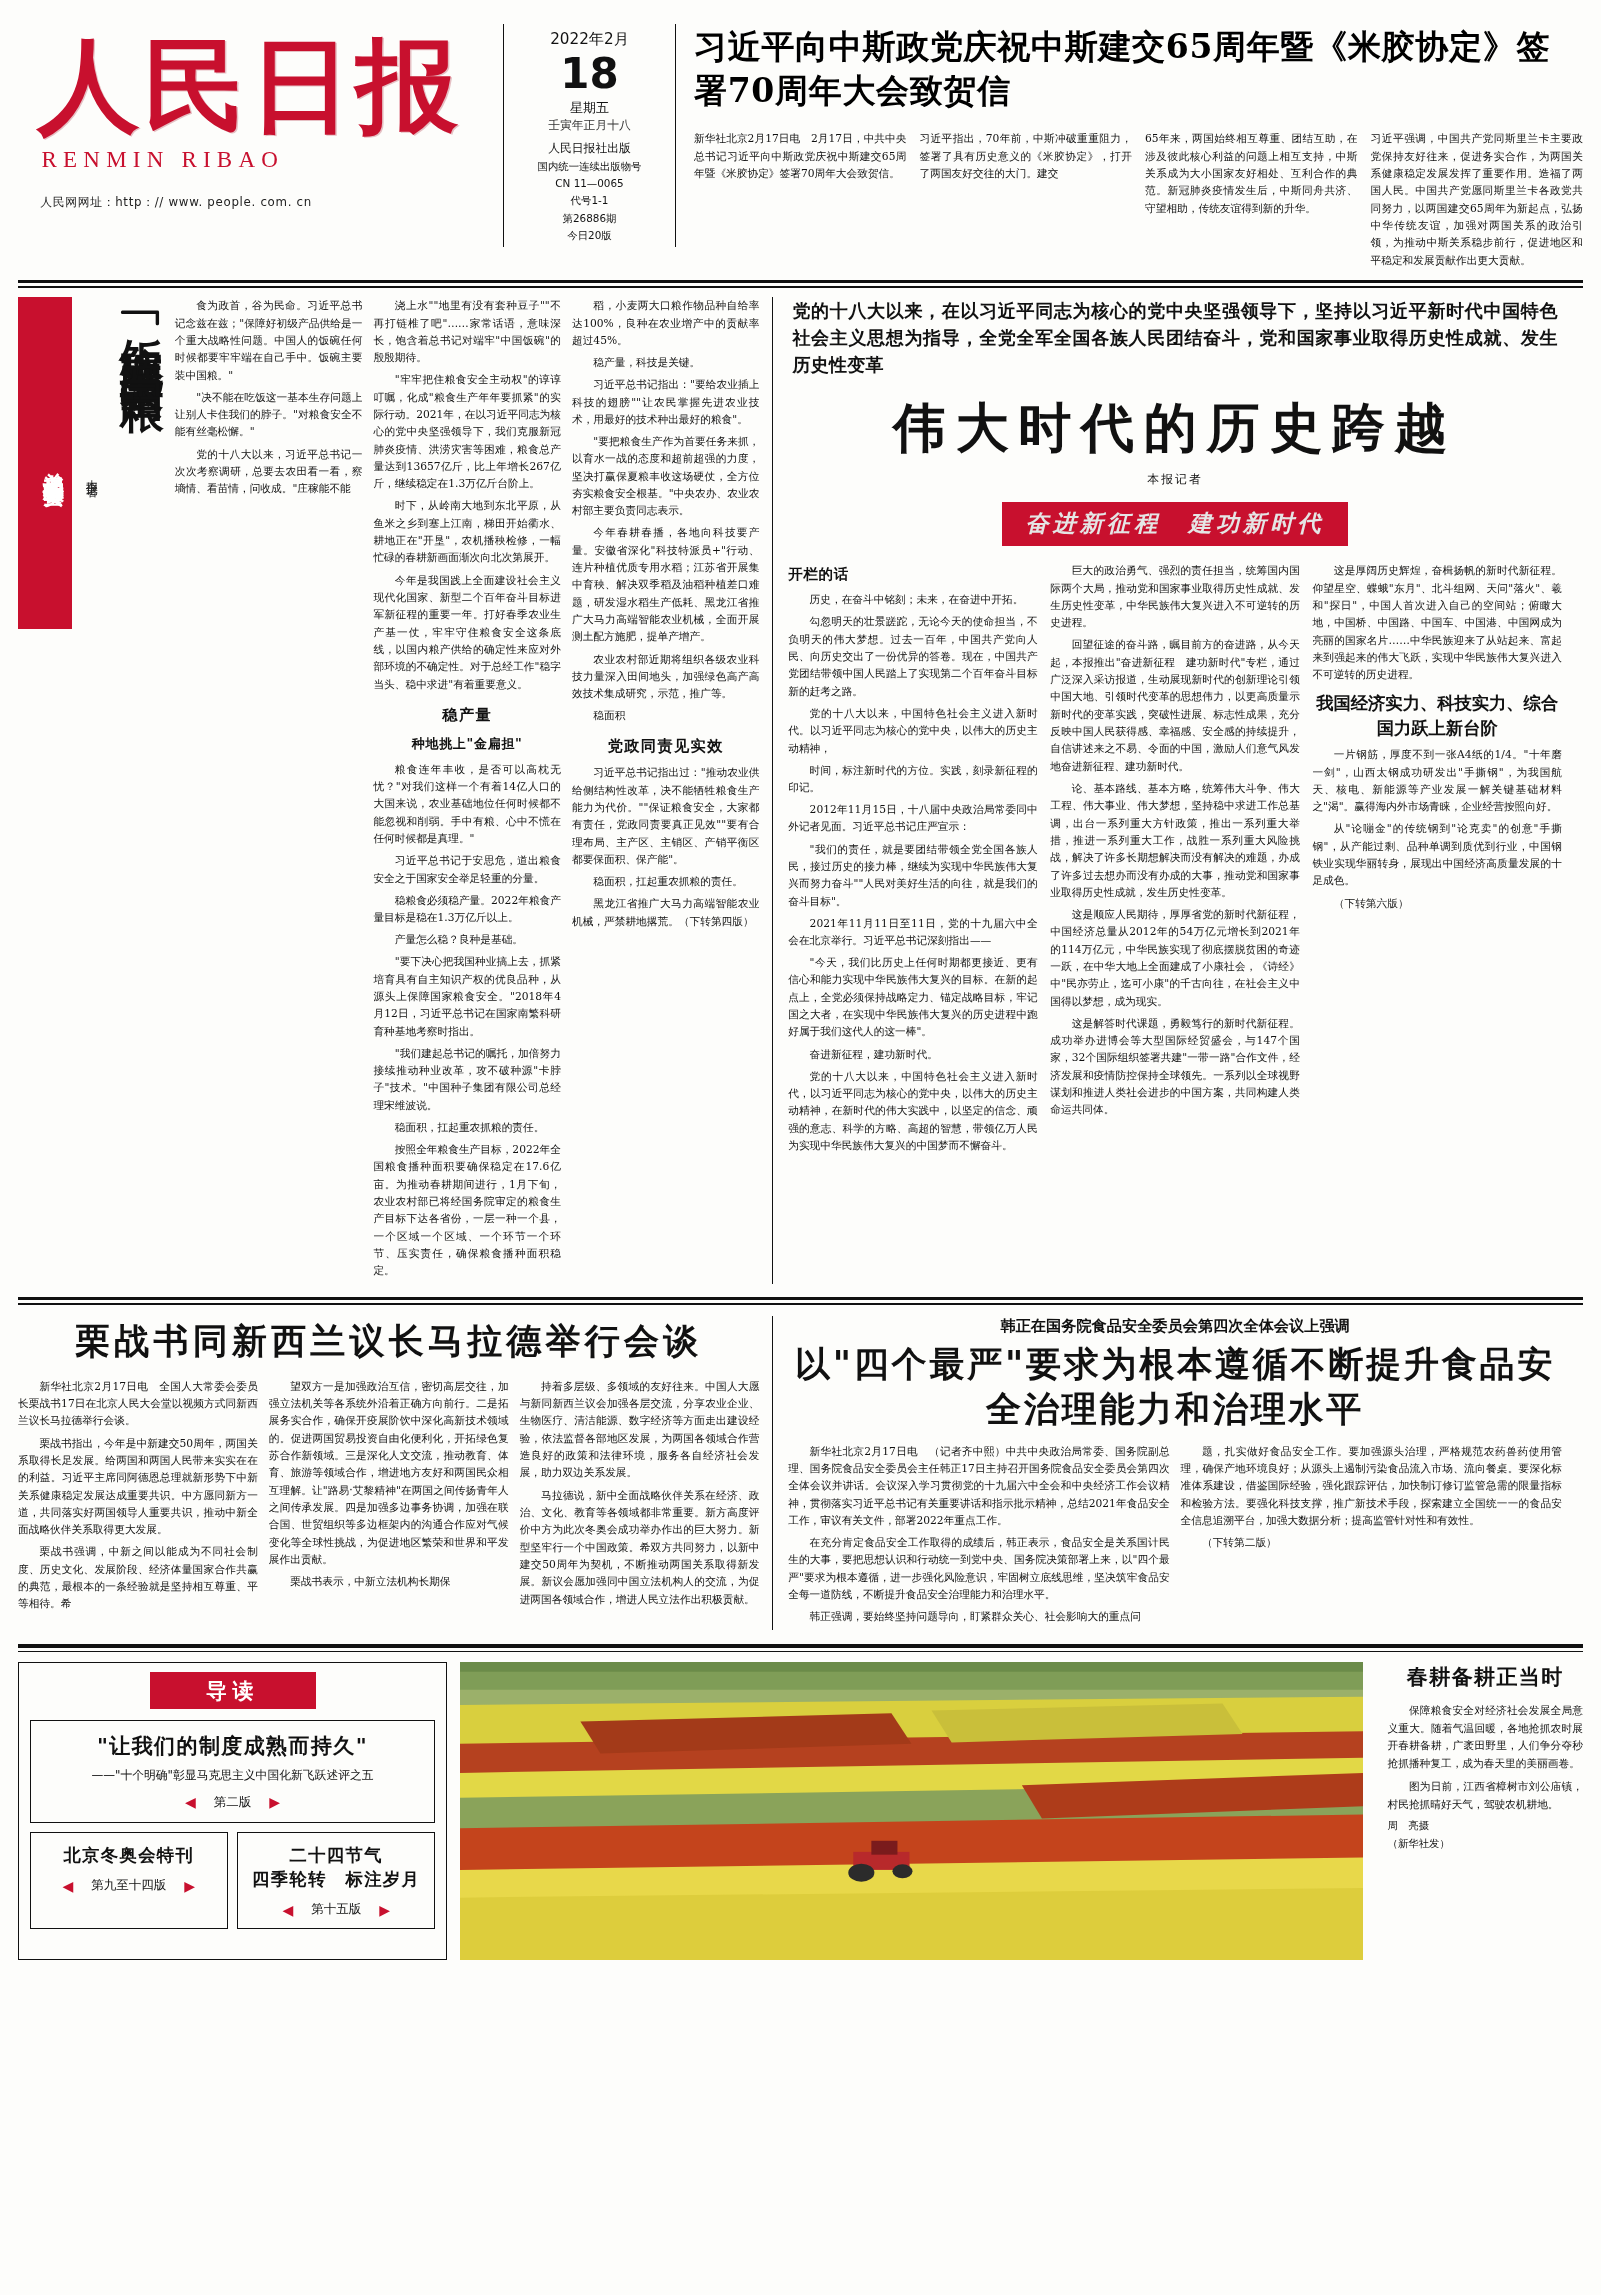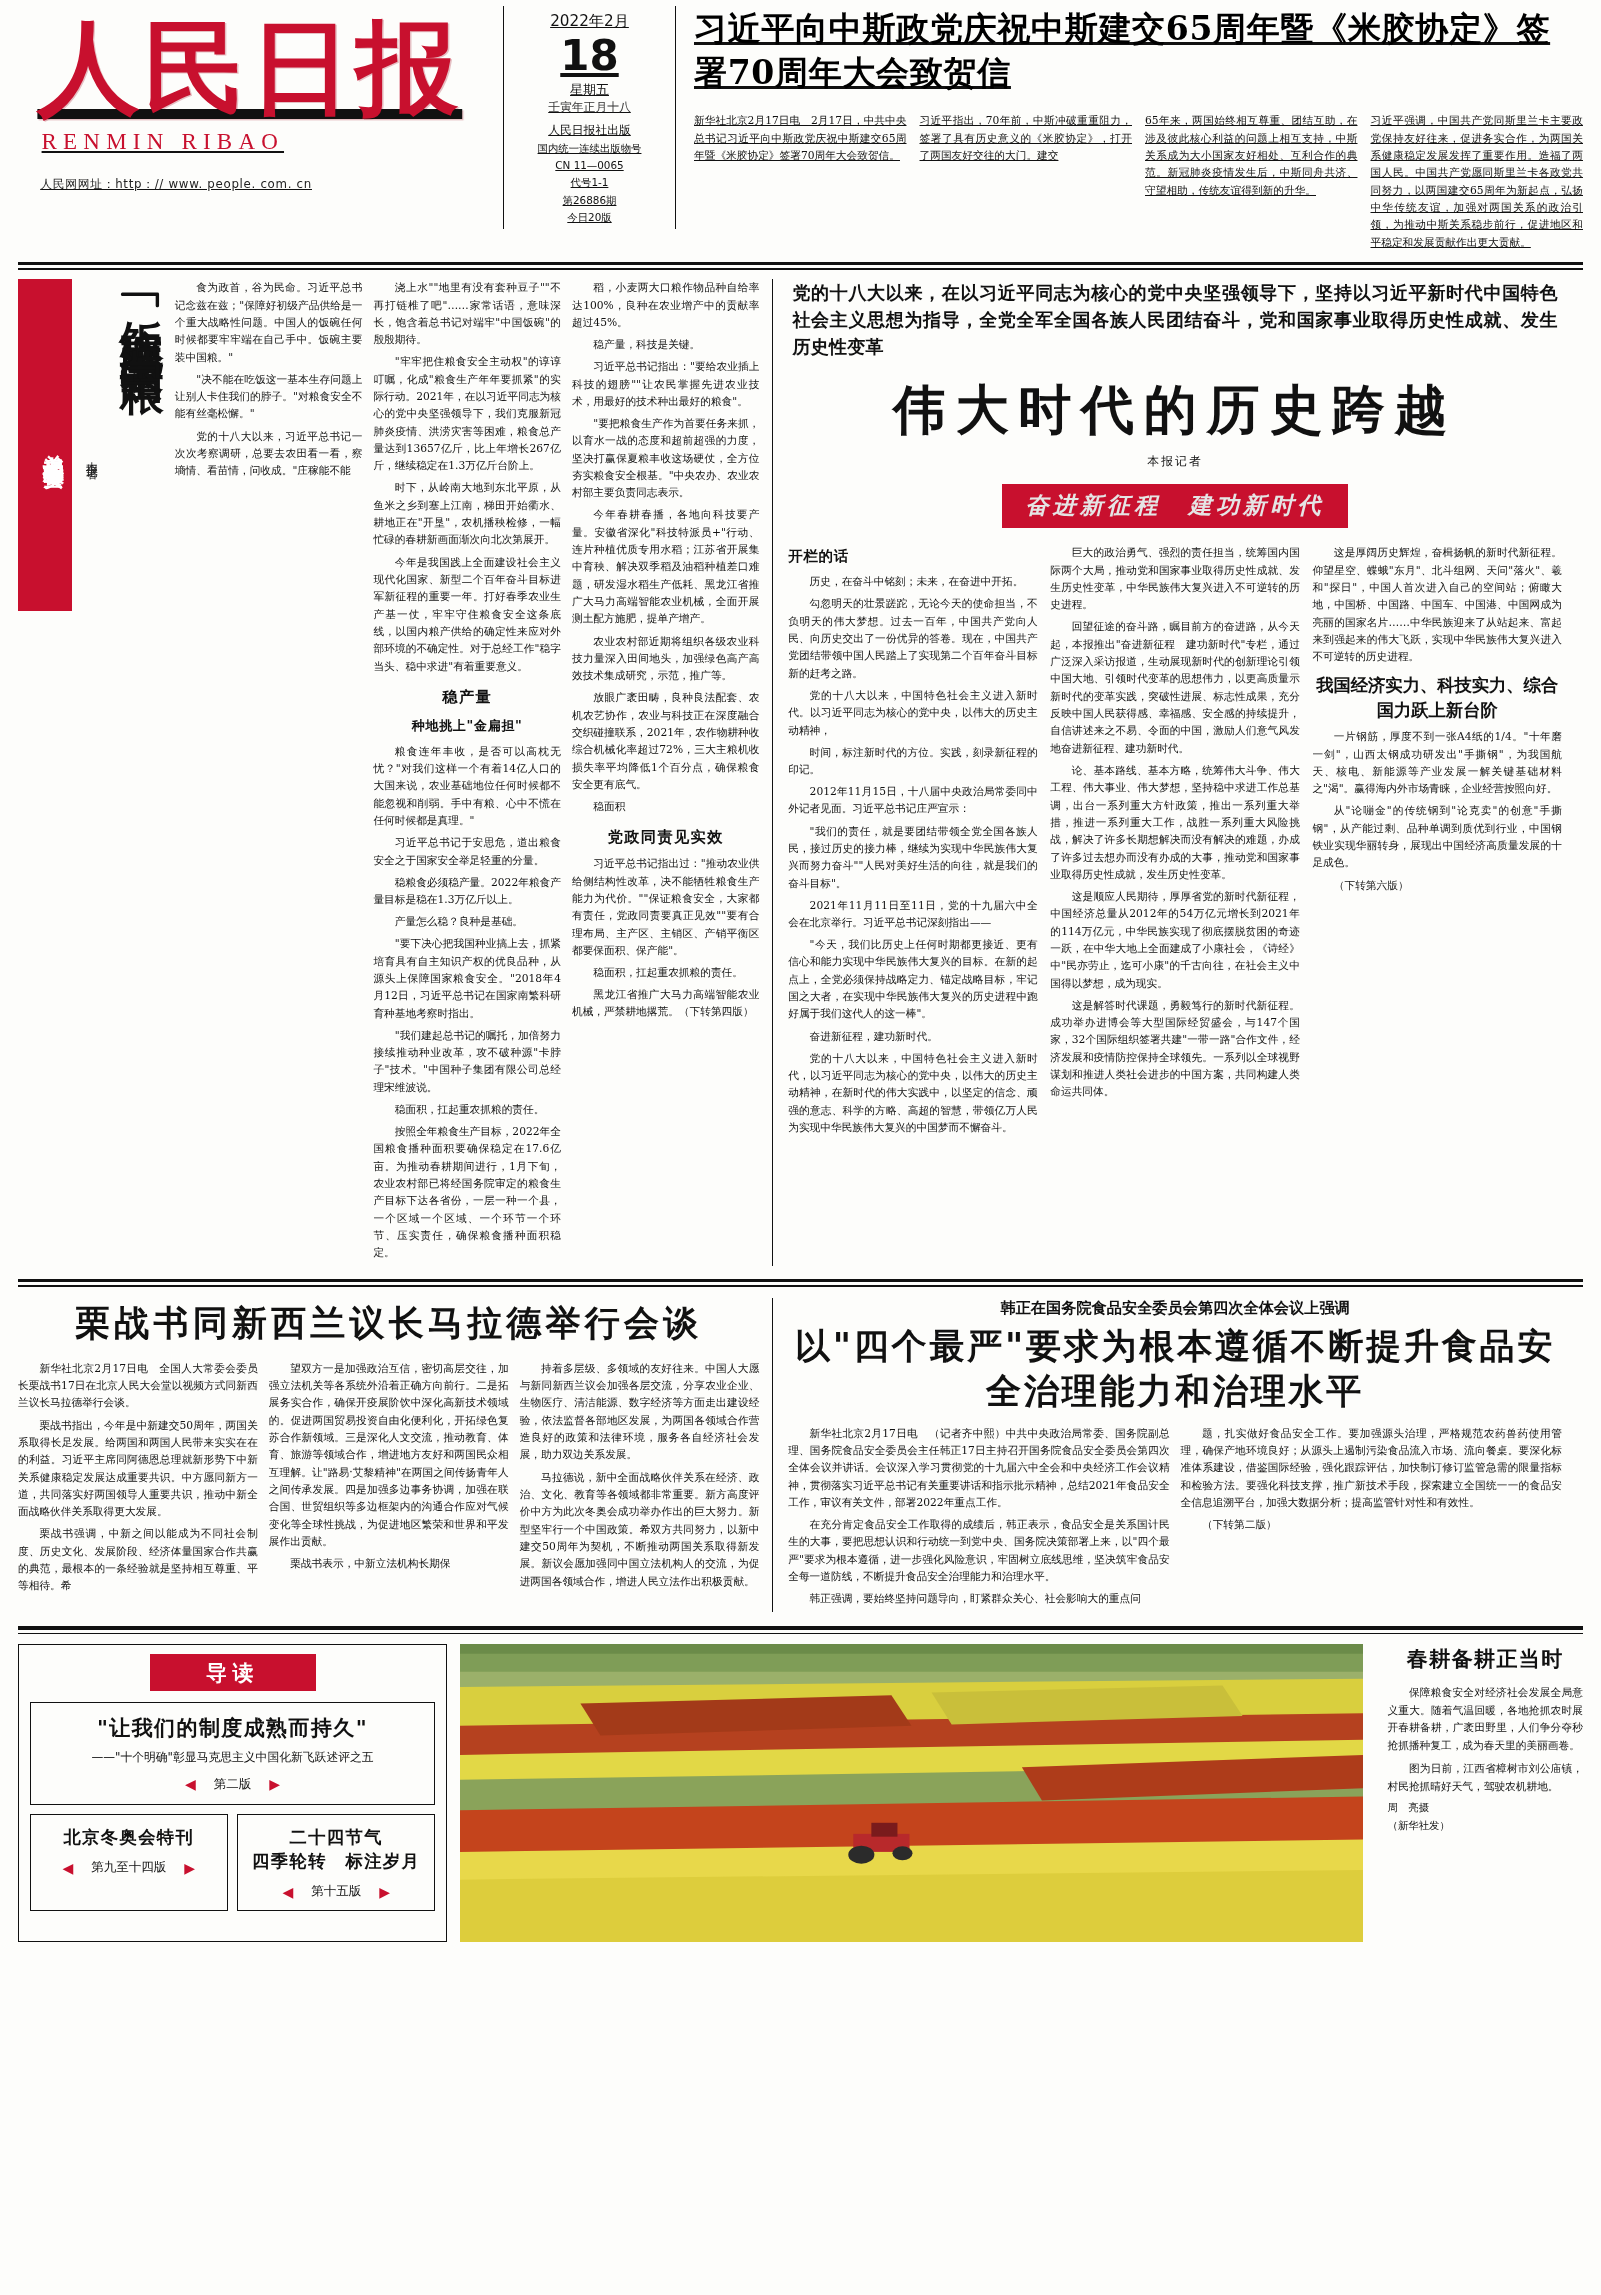--- a/index.html
+++ b/index.html
@@ -7,21 +7,21 @@
   body {
     width:1601px; height:2295px;
     background:#fdfdfb;
     font-family:"DejaVu Sans", sans-serif;
     color:#111;
     position:relative;
   }
   .page { width:1601px; height:2295px; position:relative; padding:0 18px; }
 
   
-  .masthead { display:flex; align-items:flex-start; padding-top:3px;text-decoration:underline; }
+  .masthead { display:flex; align-items:flex-start; padding-top:21px; }
   .mast-logo { width:485px; padding-left:19.4px; padding-top:12.5px; }
   .mast-logo .cn {
     font-family:"DejaVu Serif", serif;
     font-size:102px; font-weight:700; color:#c8102e;
     letter-spacing:4.2px; line-height:1.0;
     text-shadow:1.4px 1.4px 0 rgba(160,10,30,0.25);
   }
   .mast-logo .py {
     font-family:"Liberation Serif", serif;
     font-size:23px; color:#c8102e; letter-spacing:6.2px;
@@ -237,21 +237,20 @@
             <p>稳面积，扛起重农抓粮的责任。</p>
             <p>按照全年粮食生产目标，2022年全国粮食播种面积要确保稳定在17.6亿亩。为推动春耕期间进行，1月下旬，农业农村部已将经国务院审定的粮食生产目标下达各省份，一层一种一个县，一个区域一个区域、一个环节一个环节、压实责任，确保粮食播种面积稳定。</p>
           </div>
           <div class="tcol">
             <p>稻，小麦两大口粮作物品种自给率达100%，良种在农业增产中的贡献率超过45%。</p>
             <p>稳产量，科技是关键。</p>
             <p>习近平总书记指出："要给农业插上科技的翅膀""让农民掌握先进农业技术，用最好的技术种出最好的粮食"。</p>
             <p>"要把粮食生产作为首要任务来抓，以育水一战的态度和超前超强的力度，坚决打赢保夏粮丰收这场硬仗，全方位夯实粮食安全根基。"中央农办、农业农村部主要负责同志表示。</p>
             <p>今年春耕春播，各地向科技要产量。安徽省深化"科技特派员+"行动、连片种植优质专用水稻；江苏省开展集中育秧、解决双季稻及油稻种植差口难题，研发湿水稻生产低耗、黑龙江省推广大马力高端智能农业机械，全面开展测土配方施肥，提单产增产。</p>
             <p>农业农村部近期将组织各级农业科技力量深入田间地头，加强绿色高产高效技术集成研究，示范，推广等。</p>
-            <p>放眼广袤田畴，良种良法配套、农机农艺协作，农业与科技正在深度融合交织碰撞联系，2021年，农作物耕种收综合机械化率超过72%，三大主粮机收损失率平均降低1个百分点，确保粮食安全更有底气。</p>
             <p>稳面积</p>
             <div class="sub-h">党政同责见实效</div>
             <p>习近平总书记指出过："推动农业供给侧结构性改革，决不能牺牲粮食生产能力为代价。""保证粮食安全，大家都有责任，党政同责要真正见效""要有合理布局、主产区、主销区、产销平衡区都要保面积、保产能"。</p>
             <p>稳面积，扛起重农抓粮的责任。</p>
             <p>黑龙江省推广大马力高端智能农业机械，严禁耕地撂荒。（下转第四版）</p>
             <p></p>
           </div>
         </div>
       </div>
     </div>

